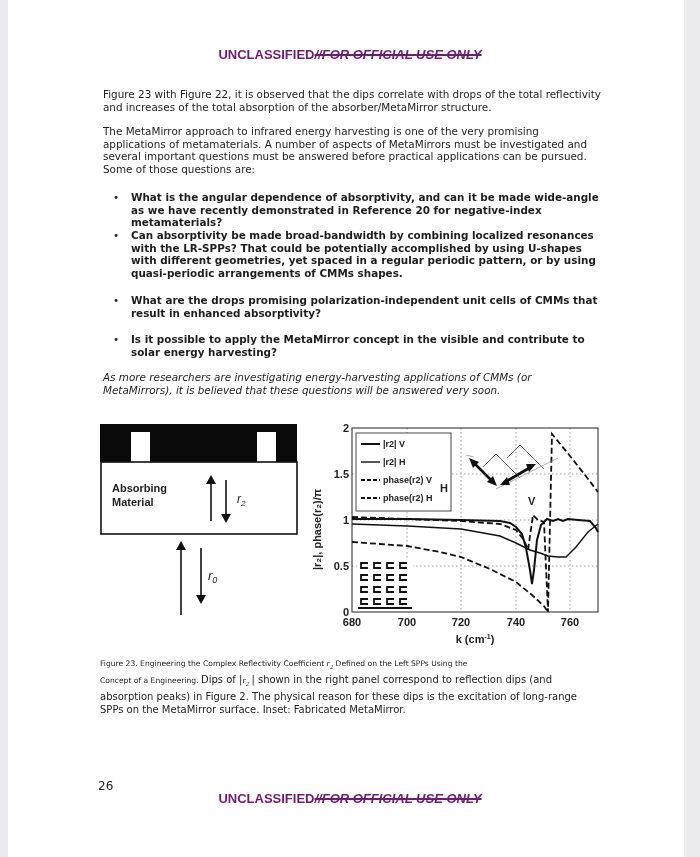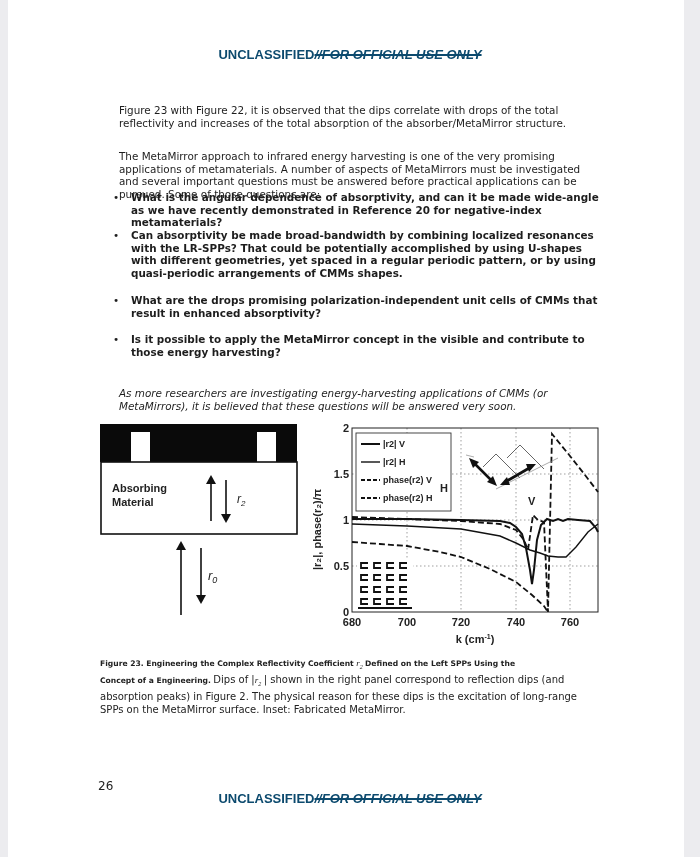--- a/index.html
+++ b/index.html
@@ -1,66 +1,66 @@
 <!DOCTYPE html>
 <html><head>
 <meta charset="utf-8">
 <style>
   html, body { margin: 0; padding: 0; }
   body { width: 700px; height: 857px; background: #ececef; position: relative; overflow: hidden; font-family: "DejaVu Sans", sans-serif; color: #1a1a1a; }
   .page { position: absolute; left: 8px; top: 0; width: 676px; height: 857px; background: #ffffff; }
-  .banner { position: absolute; left: 0; width: 700px; text-align: center; font-family: "Liberation Sans", sans-serif; font-weight: bold; font-size: 13px; color: #0c4a6e; }
+  .banner { position: absolute; left: 0; width: 700px; text-align: center; font-family: "Liberation Sans", sans-serif; font-weight: bold; font-size: 13px; color: #701a75; }
   .banner .strike { text-decoration: line-through; text-decoration-thickness: 2px; font-style: italic; }
   .text { position: absolute; left: 103px; width: 500px; font-size: 10.4px; line-height: 12.6px; color: #1d1d1d; }
-  .text p { margin: 16px; }
+  .text p { margin: 0; }
   .bullet { position: absolute; left: 103px; width: 500px; font-size: 10.4px; line-height: 12.6px; color: #1d1d1d; }
   .bullet .dot { position: absolute; left: 0; top: 0; width: 14px; }
   .bullet .btxt { margin-left: 18px; font-weight: bold; }
   .figure { position: absolute; left: 100px; top: 420px; width: 510px; height: 230px; }
   .caption { position: absolute; left: 100px; top: 657px; width: 500px; font-size: 7.6px; line-height: 13px; color: #222; }
-  .caption .bold { font-weight: bold; }
+  .caption .bold { font-weight: normal; }
   .caption .small { font-size: 10px; line-height: 10px; }
   .pagenum { position: absolute; left: 98px; top: 779px; font-size: 12px; color: #222; }
   svg text { font-family: "Liberation Sans", sans-serif; }
 </style>
 </head>
 <body>
 
 <div class="page"></div>
 
 <div class="banner" style="top:47px;">
   <span>UNCLASSIFIED</span><span class="strike">//FOR OFFICIAL USE ONLY</span>
 </div>
 
 <div class="text" style="top:88px;">
   <p>Figure 23 with Figure 22, it is observed that the dips correlate with drops of the total reflectivity and increases of the total absorption of the absorber/MetaMirror structure.</p>
 </div>
 
-<div class="text" style="top:134px;">
+<div class="text" style="top:125px;">
   <p>The MetaMirror approach to infrared energy harvesting is one of the very promising applications of metamaterials. A number of aspects of MetaMirrors must be investigated and several important questions must be answered before practical applications can be pursued. Some of those questions are:</p>
 </div>
 
 <div class="bullet" style="top:191px; left:113px; width:490px;">
   <span class="dot">•</span>
   <div class="btxt">What is the angular dependence of absorptivity, and can it be made wide-angle as we have recently demonstrated in Reference 20 for negative-index metamaterials?</div>
 </div>
 
 <div class="bullet" style="top:229px; left:113px; width:490px;">
   <span class="dot">•</span>
   <div class="btxt">Can absorptivity be made broad-bandwidth by combining localized resonances with the LR-SPPs? That could be potentially accomplished by using U-shapes with different geometries, yet spaced in a regular periodic pattern, or by using quasi-periodic arrangements of CMMs shapes.</div>
 </div>
 
 <div class="bullet" style="top:294px; left:113px; width:490px;">
   <span class="dot">•</span>
   <div class="btxt">What are the drops promising polarization-independent unit cells of CMMs that result in enhanced absorptivity?</div>
 </div>
 
 <div class="bullet" style="top:333px; left:113px; width:490px;">
   <span class="dot">•</span>
-  <div class="btxt">Is it possible to apply the MetaMirror concept in the visible and contribute to those energy harvesting?</div>
+  <div class="btxt">Is it possible to apply the MetaMirror concept in the visible and contribute to solar energy harvesting?</div>
 </div>
 
 <div class="text" style="top:371px;font-style:italic;">
   <p>As more researchers are investigating energy-harvesting applications of CMMs (or MetaMirrors), it is believed that these questions will be answered very soon.</p>
 </div>
 
 <div class="figure">
   <svg width="510" height="230" viewBox="0 0 510 230" xmlns="http://www.w3.org/2000/svg">
 
     <g>

